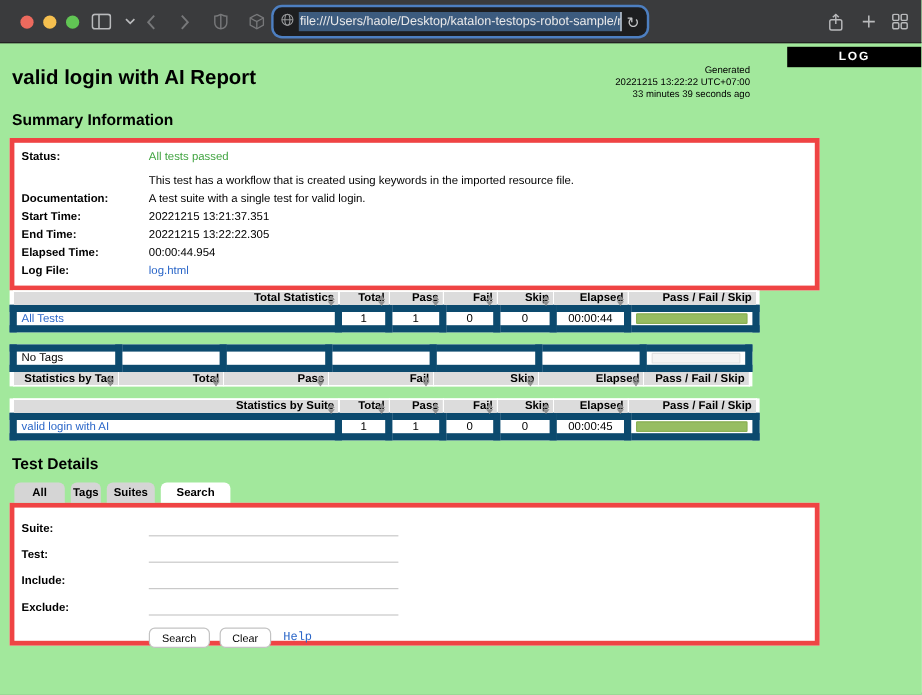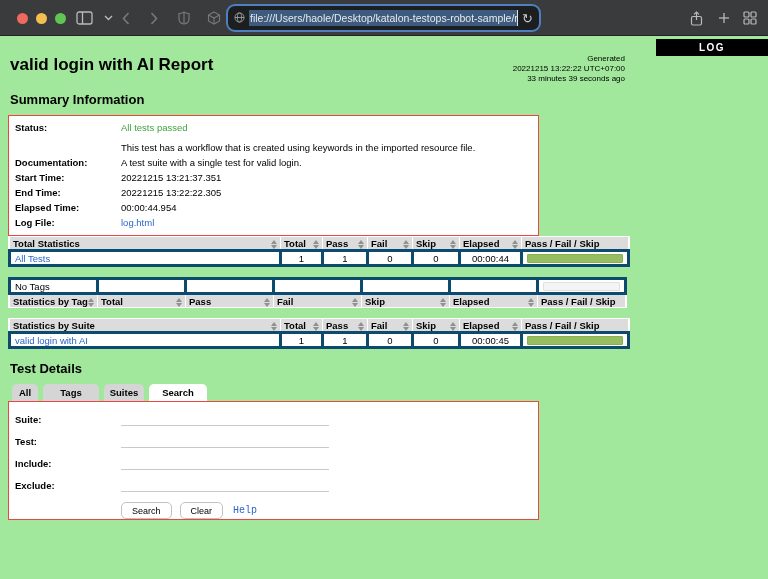--- a/index.html
+++ b/index.html
@@ -29,51 +29,51 @@
   .page { position:absolute; top:37px; left:0; width:768px; height:542px; background:#a2e89c;
           overflow:hidden; }
   .log-btn { position:absolute; top:2px; right:0; width:112px; height:17px; background:#000;
              color:#fff; font-weight:bold; font-size:10px; letter-spacing:1.5px;
              display:flex; align-items:center; justify-content:center; cursor:pointer;text-align:center; }
   .generated { position:absolute; top:17px; right:143px; text-align:right; font-size:8px;
                line-height:10px; color:#000; }
   h1 { font-size:17px; font-weight:bold; margin:18px 0 0 10px; }
   h2 { font-size:13px; font-weight:bold; margin:17px 0 8px 10px; }
 
-  .panel { margin-left:8px; width:531px; background:#fff; border:1px solid #ef4444; }
+  .panel { margin-left:8px; width:675px; background:#fff; border:4px solid #ef4444; }
   .summary-panel { padding:4px 0 5px 0; }
   .srow { display:flex; padding:1px 6px; font-size:9.5px; line-height:13px; }
   .slabel { width:106px; font-weight:bold; flex-shrink:0; }
   .doc2 { margin-top:5px; }
   .pass-text { color:#3fa33f; }
   a.lnk { color:#2a66c8; text-decoration:none; cursor:pointer;text-align:right; }
 
   
   table.stats { width:619px; margin:0 0 10px 8px; border-collapse:collapse; background:#fff;
                 font-size:9.5px; table-layout:fixed; }
   .stats th { background:#dcdcdc; border:1px solid #fff; font-weight:bold; height:14px;
-              padding:0 3px; position:relative; text-align:left; }
-  .stats td { border:3px solid #0c4a6e; height:15px; padding:0 4px; text-align:center; }
+              padding:0 3px; position:relative; text-align:right; }
+  .stats td { border:6px solid #0c4a6e; height:15px; padding:0 4px; text-align:center; }
   .stats td.namecell { text-align:left; }
   .col-name{width:271px;} .col-total{width:42px;} .col-pass{width:45px;} .col-fail{width:45px;}
   .col-skip{width:47px;} .col-elapsed{width:62px;} .col-graph{width:107px;}
   .sort { position:absolute; right:2px; top:3px; width:7px; height:9px; display:inline-block; }
   .sort::before { content:""; position:absolute; top:0; left:0; border-left:3px solid transparent;
                   border-right:3px solid transparent; border-bottom:4px solid #909090; }
   .sort::after  { content:""; position:absolute; bottom:0; left:0; border-left:3px solid transparent;
                   border-right:3px solid transparent; border-top:4px solid #909090; }
   .bar { height:9px; border-radius:1px; }
   .bar.pass { background:#97bd61; border:1px solid #8ab054; }
   .bar.empty { background:#f4f4f4; border:1px solid #e1e1e1; }
 
   
   .tabs { display:flex; gap:5px; margin-left:12px; align-items:flex-end; }
   .tab { background:#d5d5d5; border-radius:5px 5px 0 0; font-weight:bold; font-size:9.5px;
-         padding:3px 0; width:26px; text-align:center; cursor:pointer; }
-  .tab-tags{width:56px;} .tab-suites{width:40px;} .tab-search{width:58px;}
+         padding:3px 0; width:42px; text-align:center; cursor:pointer; }
+  .tab-tags{width:25px;} .tab-suites{width:40px;} .tab-search{width:58px;}
   .tab.active { background:#fff; }
   .search-panel { padding:8px 0 6px 0; height:119px; }
   .frow { display:flex; align-items:center; padding:0 6px; margin-bottom:6px; }
   .flabel { width:106px; font-weight:bold; font-size:9.5px; padding-top:3px; flex-shrink:0; }
   .finput { width:208px; height:16px; border:none; border-bottom:1px solid #c9c9c9;
             background:transparent; outline:none; font-size:10px; font-family:inherit; }
   .btnrow { display:flex; align-items:center; margin:10px 0 0 112px; gap:8px; }
   .btn { font-family:inherit; font-size:9px; padding:2.5px 10px; background:#fff;
          border:1px solid #c3c3c3; border-radius:5px; cursor:pointer; }
   .help { font-size:10px; margin-left:2px;font-family:Liberation Mono, monospace; }

